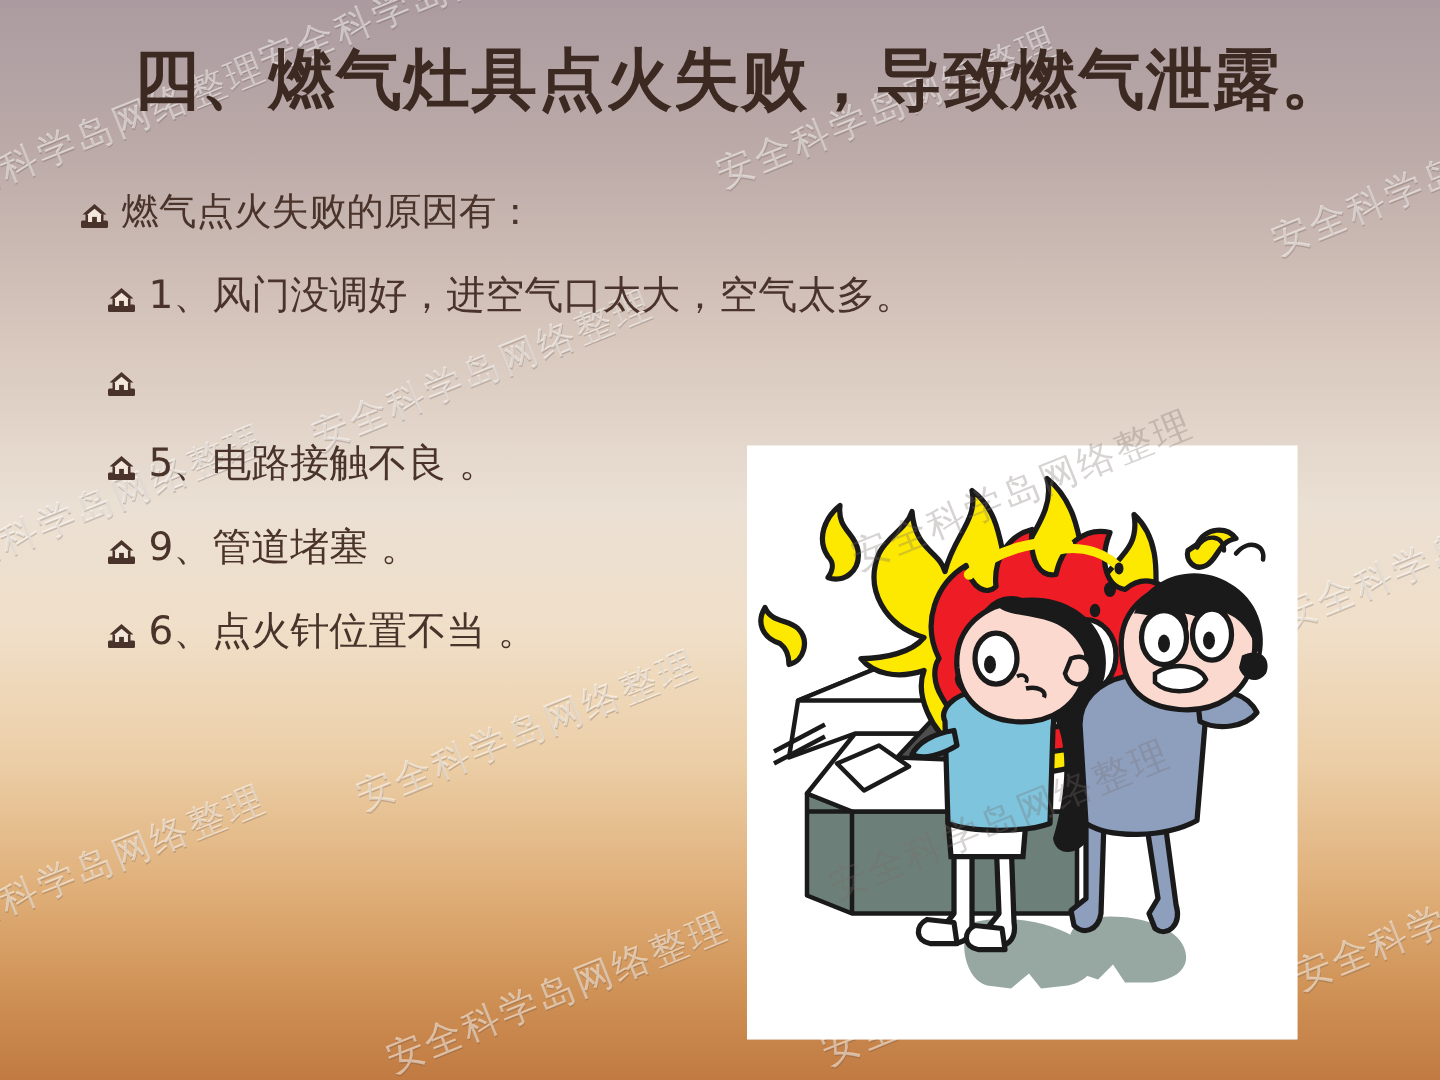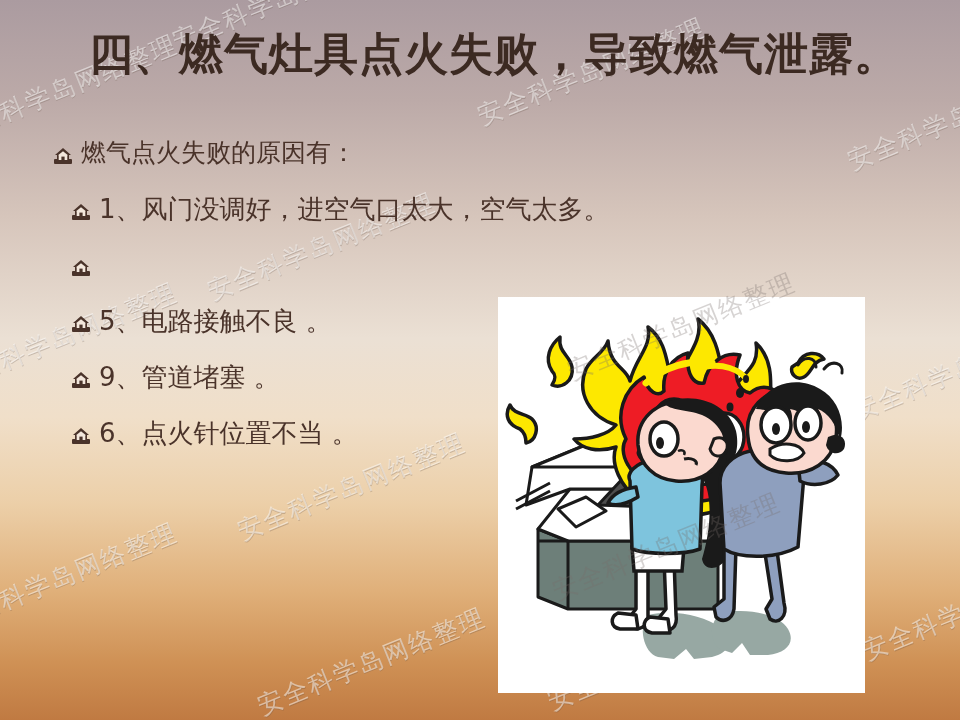--- a/index.html
+++ b/index.html
@@ -44,21 +44,21 @@
     font-size:44px;
     font-weight:bold;
     color:#3c2a22;
     letter-spacing:1px;
     line-height:1.1;
     white-space:nowrap;
   }
 
   
   #bullet-list {
-    position:absolute; top:137px; left:52px; width:470px; z-index:5;
+    position:absolute; top:125px; left:52px; width:470px; z-index:5;
   }
   .bullet-row {
     display:flex; align-items:flex-start;
     margin-bottom:10px;
     min-height:46px;
   }
   .bullet-row.indent { padding-left:18px; }
 
   .home-icon {
     flex:0 0 auto;

